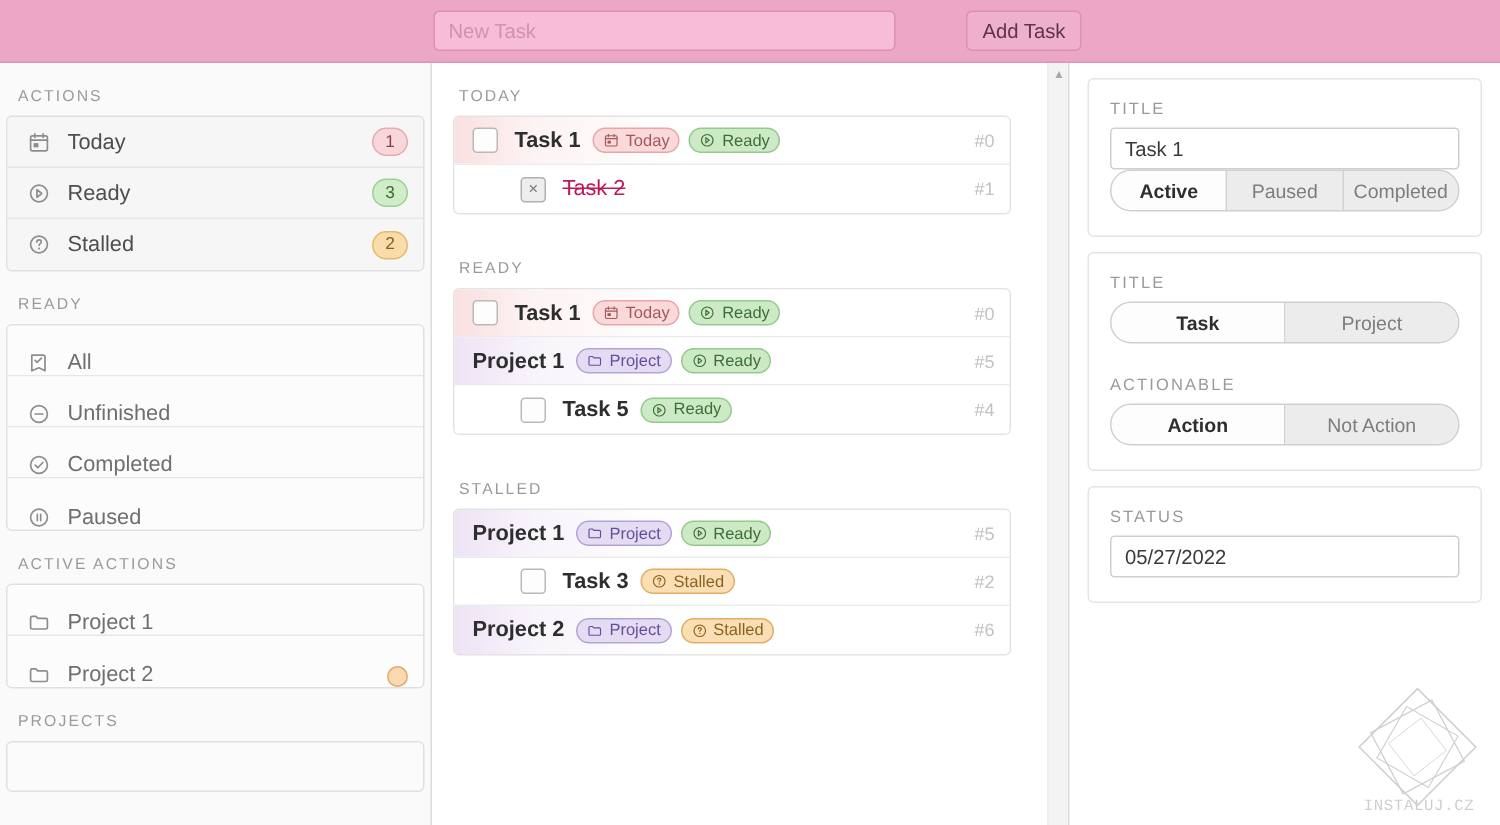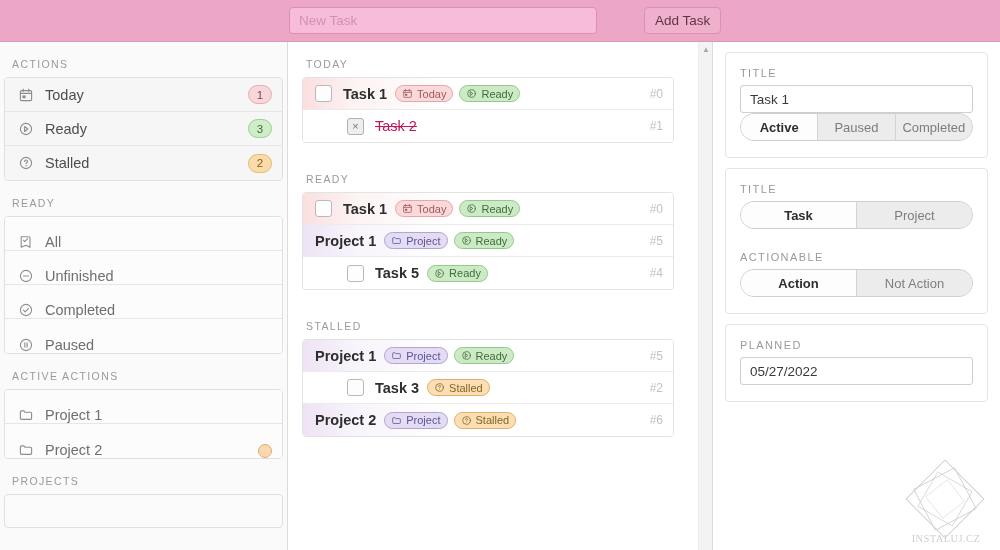--- a/index.html
+++ b/index.html
@@ -266,21 +266,21 @@
     position: absolute; left: 8px; top: 8px;
     width: 56px; height: 56px;
     border: 1.3px solid #8d8d8d;
   }
   .wm-mark span:nth-child(1) { transform: rotate(45deg); }
   .wm-mark span:nth-child(2) { transform: rotate(62deg) scale(.84); }
   .wm-mark span:nth-child(3) { transform: rotate(30deg) scale(.72); }
   .wm-mark span:nth-child(4) { transform: rotate(52deg) scale(.5); }
   .wm-text {
     font-size: 10.5px; color: #8d8d8d; letter-spacing: .4px;
-    font-family: Liberation Serif, serif;
+    font-family: Liberation Mono, monospace;
     margin-top: -4px;
   }
 </style>
 </head>
 <body>
 
 <div id="app">
 
   <div class="topbar">
     <div class="topbar-center">
@@ -592,21 +592,21 @@
           </div>
 
         <div class="field-label mt">ACTIONABLE</div>
         <div class="seg" id="seg-actionable">
             <div class="seg-btn active">Action</div>
             <div class="seg-btn">Not Action</div>
           </div>
       </div>
 
       <div class="panel">
-        <div class="field-label">PLANNED</div>
+        <div class="field-label">STATUS</div>
         <input class="text-input" type="text" value="05/27/2022" style="">
       </div>
 
     </div>
   </div>
 
   <div class="watermark">
     <div class="wm-mark">
       <span></span>
         <span></span>

